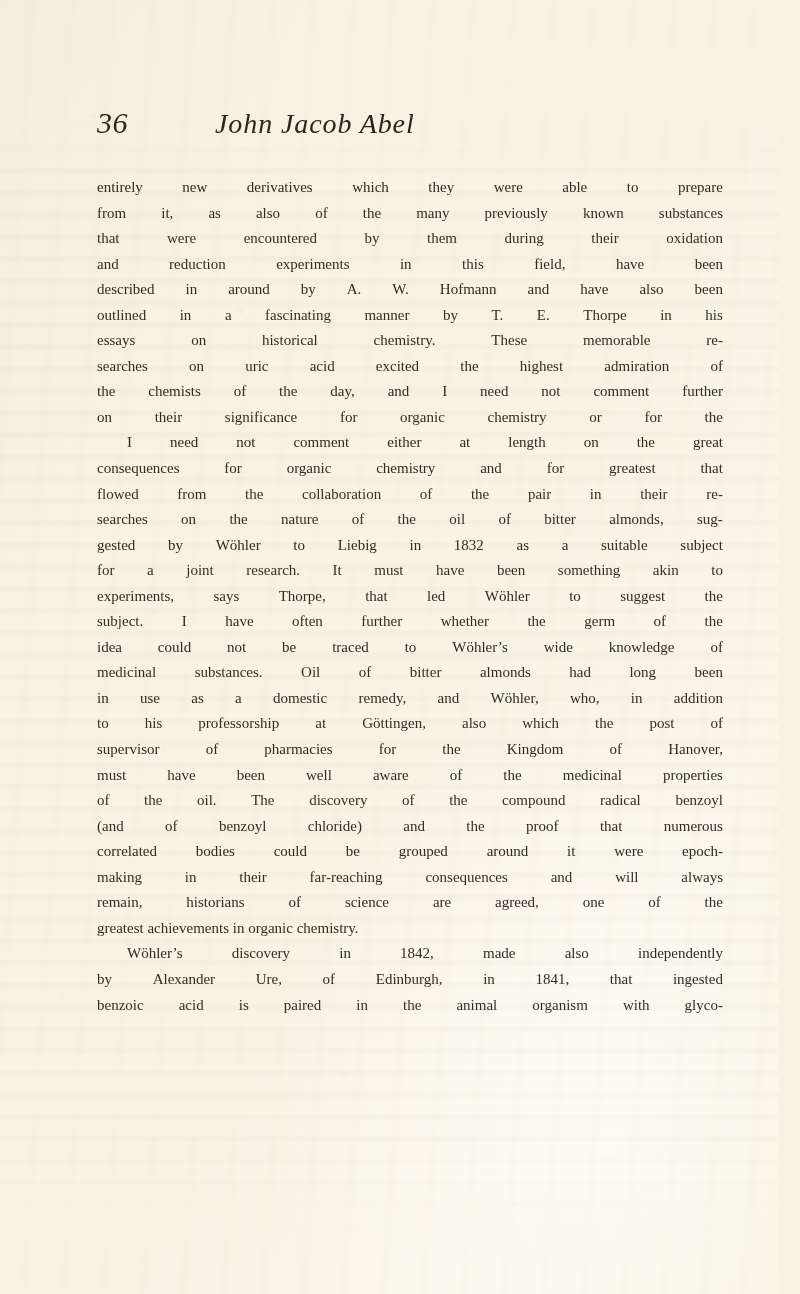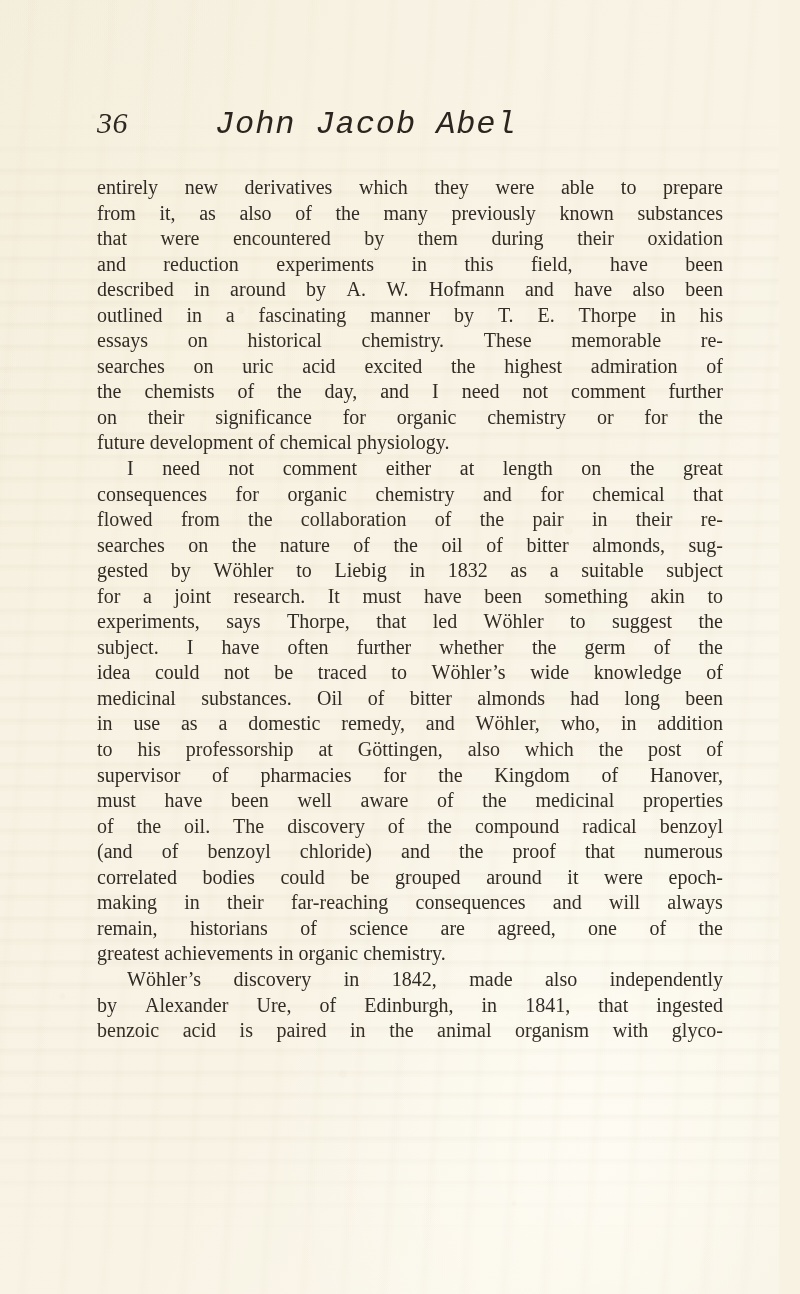--- a/index.html
+++ b/index.html
@@ -88,39 +88,39 @@
   .folio {
     font-family: "Liberation Serif", "DejaVu Serif", serif;
     font-style: italic;
     font-size: 30px;
     color: #2e2822;
     letter-spacing: 0.5px;
     width: 118px;
     flex: none;
   }
   .head-title {
-    font-family: Liberation Mono, monospace;
+    font-family: Liberation Serif, serif;
     font-style: italic;
-    font-size: 32px;
+    font-size: 28px;
     color: #2c251f;
     letter-spacing: 0.9px;
     white-space: pre;
   }
 
   
   .textblock {
     position: absolute;
     left: 97px;
     top: 175px;
     width: 626px;
   }
 
   .para {
     margin: 0;
-    font-size: 20px;
+    font-size: 15px;
     line-height: 25.55px;
     color: #322c26;
     text-align: justify;
     text-justify: inter-word;
     -webkit-font-smoothing: antialiased;
   }
   .para.indent {
     text-indent: 30px;
   }
 
@@ -171,25 +171,24 @@
         <span class="tline just"><span>entirely</span><span>new</span><span>derivatives</span><span>which</span><span>they</span><span>were</span><span>able</span><span>to</span><span>prepare</span></span>
         <span class="tline just"><span>from</span><span>it,</span><span>as</span><span>also</span><span>of</span><span>the</span><span>many</span><span>previously</span><span>known</span><span>substances</span></span>
         <span class="tline just"><span>that</span><span>were</span><span>encountered</span><span>by</span><span>them</span><span>during</span><span>their</span><span>oxidation</span></span>
         <span class="tline just"><span>and</span><span>reduction</span><span>experiments</span><span>in</span><span>this</span><span>field,</span><span>have</span><span>been</span></span>
         <span class="tline just"><span>described</span><span>in</span><span>around</span><span>by</span><span>A.</span><span>W.</span><span>Hofmann</span><span>and</span><span>have</span><span>also</span><span>been</span></span>
         <span class="tline just"><span>outlined</span><span>in</span><span>a</span><span>fascinating</span><span>manner</span><span>by</span><span>T.</span><span>E.</span><span>Thorpe</span><span>in</span><span>his</span></span>
         <span class="tline just"><span>essays</span><span>on</span><span>historical</span><span>chemistry.</span><span>These</span><span>memorable</span><span>re-</span></span>
         <span class="tline just"><span>searches</span><span>on</span><span>uric</span><span>acid</span><span>excited</span><span>the</span><span>highest</span><span>admiration</span><span>of</span></span>
         <span class="tline just"><span>the</span><span>chemists</span><span>of</span><span>the</span><span>day,</span><span>and</span><span>I</span><span>need</span><span>not</span><span>comment</span><span>further</span></span>
         <span class="tline just"><span>on</span><span>their</span><span>significance</span><span>for</span><span>organic</span><span>chemistry</span><span>or</span><span>for</span><span>the</span></span>
-        <span class="tline">future development of chemical physiology.</span>
       </p>
       <p class="para indent" style="text-indent: 0px;">
         <span class="tline just ind"><span>I</span><span>need</span><span>not</span><span>comment</span><span>either</span><span>at</span><span>length</span><span>on</span><span>the</span><span>great</span></span>
-        <span class="tline just"><span>consequences</span><span>for</span><span>organic</span><span>chemistry</span><span>and</span><span>for</span><span>chemical</span><span>that</span></span>
+        <span class="tline just"><span>consequences</span><span>for</span><span>organic</span><span>chemistry</span><span>and</span><span>for</span><span>greatest</span><span>that</span></span>
         <span class="tline just"><span>flowed</span><span>from</span><span>the</span><span>collaboration</span><span>of</span><span>the</span><span>pair</span><span>in</span><span>their</span><span>re-</span></span>
         <span class="tline just"><span>searches</span><span>on</span><span>the</span><span>nature</span><span>of</span><span>the</span><span>oil</span><span>of</span><span>bitter</span><span>almonds,</span><span>sug-</span></span>
         <span class="tline just"><span>gested</span><span>by</span><span>Wöhler</span><span>to</span><span>Liebig</span><span>in</span><span>1832</span><span>as</span><span>a</span><span>suitable</span><span>subject</span></span>
         <span class="tline just"><span>for</span><span>a</span><span>joint</span><span>research.</span><span>It</span><span>must</span><span>have</span><span>been</span><span>something</span><span>akin</span><span>to</span></span>
         <span class="tline just"><span>experiments,</span><span>says</span><span>Thorpe,</span><span>that</span><span>led</span><span>Wöhler</span><span>to</span><span>suggest</span><span>the</span></span>
         <span class="tline just"><span>subject.</span><span>I</span><span>have</span><span>often</span><span>further</span><span>whether</span><span>the</span><span>germ</span><span>of</span><span>the</span></span>
         <span class="tline just"><span>idea</span><span>could</span><span>not</span><span>be</span><span>traced</span><span>to</span><span>Wöhler’s</span><span>wide</span><span>knowledge</span><span>of</span></span>
         <span class="tline just"><span>medicinal</span><span>substances.</span><span>Oil</span><span>of</span><span>bitter</span><span>almonds</span><span>had</span><span>long</span><span>been</span></span>
         <span class="tline just"><span>in</span><span>use</span><span>as</span><span>a</span><span>domestic</span><span>remedy,</span><span>and</span><span>Wöhler,</span><span>who,</span><span>in</span><span>addition</span></span>
         <span class="tline just"><span>to</span><span>his</span><span>professorship</span><span>at</span><span>Göttingen,</span><span>also</span><span>which</span><span>the</span><span>post</span><span>of</span></span>

